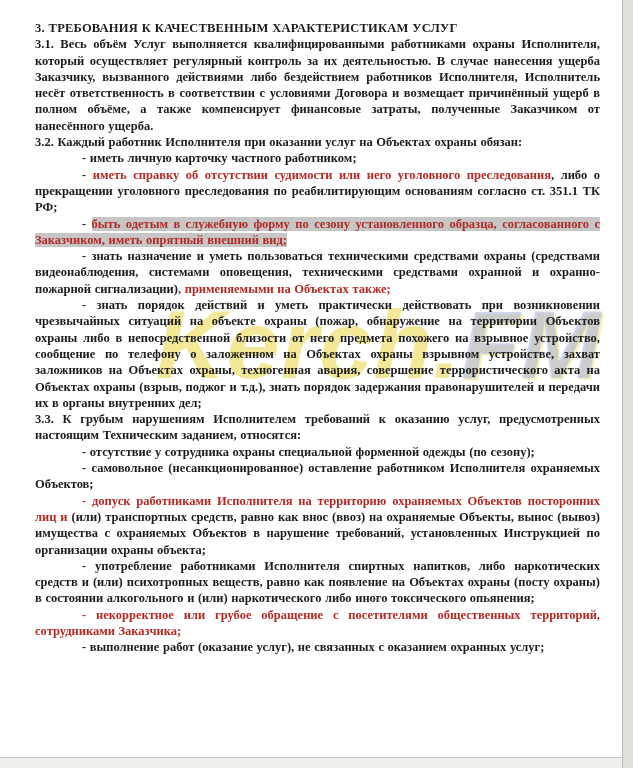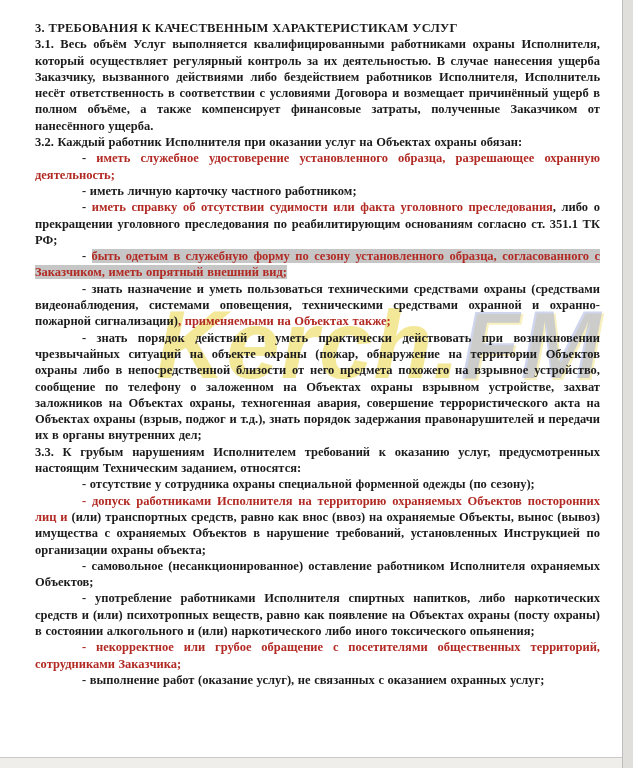--- a/index.html
+++ b/index.html
@@ -73,29 +73,28 @@
 <body>
 
 <div class="page">
   <div class="watermark">
     <span class="wm-main">Kerch.</span><span class="wm-fm">FM</span>
   </div>
   <div class="content" id="doc-content">
       <p class="para title"><span class="run k">3. ТРЕБОВАНИЯ К КАЧЕСТВЕННЫМ ХАРАКТЕРИСТИКАМ УСЛУГ</span></p>
       <p class="para"><span class="run k">3.1. Весь объём Услуг выполняется квалифицированными работниками охраны Исполнителя, который осуществляет регулярный контроль за их деятельностью. В случае нанесения ущерба Заказчику, вызванного действиями либо бездействием работников Исполнителя, Исполнитель несёт ответственность в соответствии с условиями Договора и возмещает причинённый ущерб в полном объёме, а также компенсирует финансовые затраты, полученные Заказчиком от нанесённого ущерба.</span></p>
       <p class="para"><span class="run k">3.2. Каждый работник Исполнителя при оказании услуг на Объектах охраны обязан:</span></p>
-      <p class="para indent"><span class="run k">- </span><span class="run r">иметь служебное удостоверение установленного образца, разрешающее охранную деятельность;</span></p>
       <p class="para indent"><span class="run k">- иметь личную карточку частного работником;</span></p>
-      <p class="para indent"><span class="run k">- </span><span class="run r">иметь справку об отсутствии судимости или факта уголовного преследования</span><span class="run k">, либо о прекращении уголовного преследования по реабилитирующим основаниям согласно ст. 351.1 ТК РФ;</span></p>
+      <p class="para indent"><span class="run k">- </span><span class="run r">иметь справку об отсутствии судимости или него уголовного преследования</span><span class="run k">, либо о прекращении уголовного преследования по реабилитирующим основаниям согласно ст. 351.1 ТК РФ;</span></p>
       <p class="para indent"><span class="run k">- </span><span class="run hr">быть одетым в служебную форму по сезону установленного образца, согласованного с Заказчиком, иметь опрятный внешний вид;</span></p>
       <p class="para indent"><span class="run k">- знать назначение и уметь пользоваться техническими средствами охраны (средствами видеонаблюдения, системами оповещения, техническими средствами охранной и охранно-пожарной сигнализации)</span><span class="run r">, применяемыми на Объектах также;</span></p>
       <p class="para indent"><span class="run k">- знать порядок действий и уметь практически действовать при возникновении чрезвычайных ситуаций на объекте охраны (пожар, обнаружение на территории Объектов охраны либо в непосредственной близости от него предмета похожего на взрывное устройство, сообщение по телефону о заложенном на Объектах охраны взрывном устройстве, захват заложников на Объектах охраны, техногенная авария, совершение террористического акта на Объектах охраны (взрыв, поджог и т.д.), знать порядок задержания правонарушителей и передачи их в органы внутренних дел;</span></p>
       <p class="para"><span class="run k">3.3. К грубым нарушениям Исполнителем требований к оказанию услуг, предусмотренных настоящим Техническим заданием, относятся:</span></p>
       <p class="para indent"><span class="run k">- отсутствие у сотрудника охраны специальной форменной одежды (по сезону);</span></p>
+      <p class="para indent"><span class="run k">- самовольное (несанкционированное) оставление работником Исполнителя охраняемых Объектов;</span></p>
       <p class="para indent"><span class="run r">- допуск работниками Исполнителя на территорию охраняемых Объектов посторонних лиц и</span><span class="run k"> (или) транспортных средств, равно как внос (ввоз) на охраняемые Объекты, вынос (вывоз) имущества с охраняемых Объектов в нарушение требований, установленных Инструкцией по организации охраны объекта;</span></p>
-      <p class="para indent"><span class="run k">- самовольное (несанкционированное) оставление работником Исполнителя охраняемых Объектов;</span></p>
       <p class="para indent"><span class="run k">- употребление работниками Исполнителя спиртных напитков, либо наркотических средств и (или) психотропных веществ, равно как появление на Объектах охраны (посту охраны) в состоянии алкогольного и (или) наркотического либо иного токсического опьянения;</span></p>
       <p class="para indent"><span class="run r">- некорректное или грубое обращение с посетителями общественных территорий, сотрудниками Заказчика;</span></p>
       <p class="para indent"><span class="run k">- выполнение работ (оказание услуг), не связанных с оказанием охранных услуг;</span></p>
     </div>
 </div>
 <div class="edge-bottom"></div>
 <div class="edge-right"></div>
 
 </body></html>

